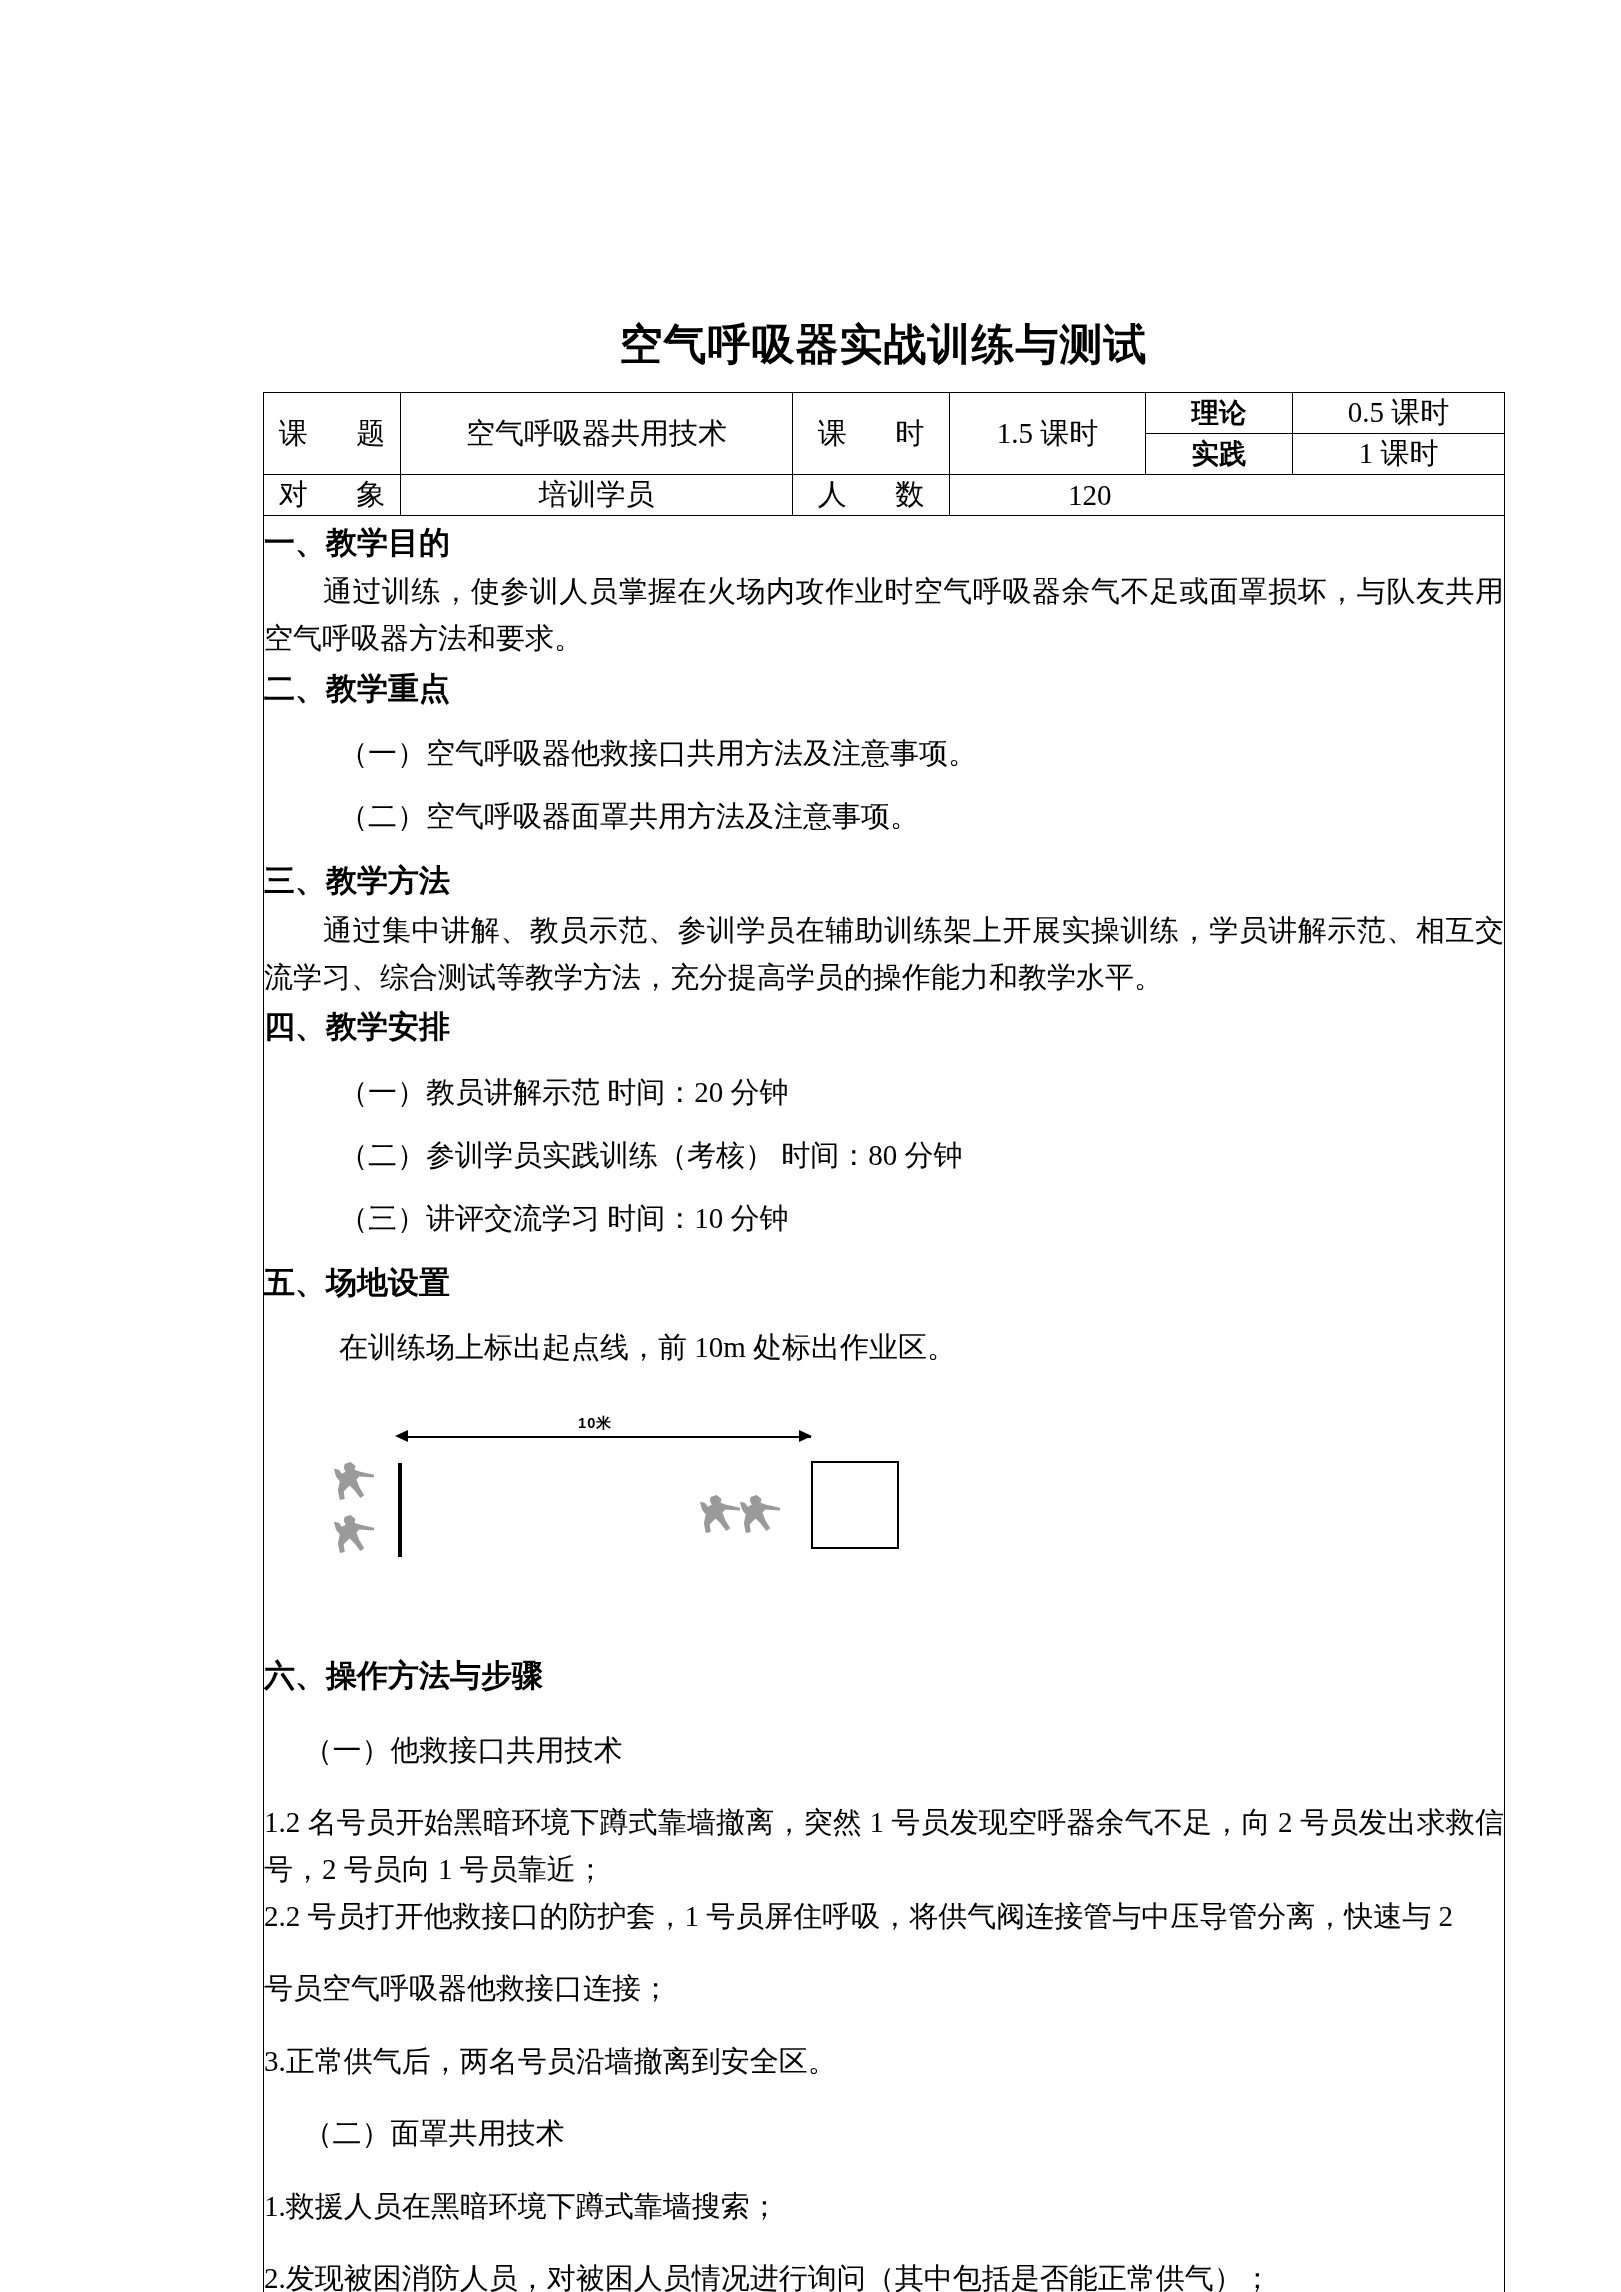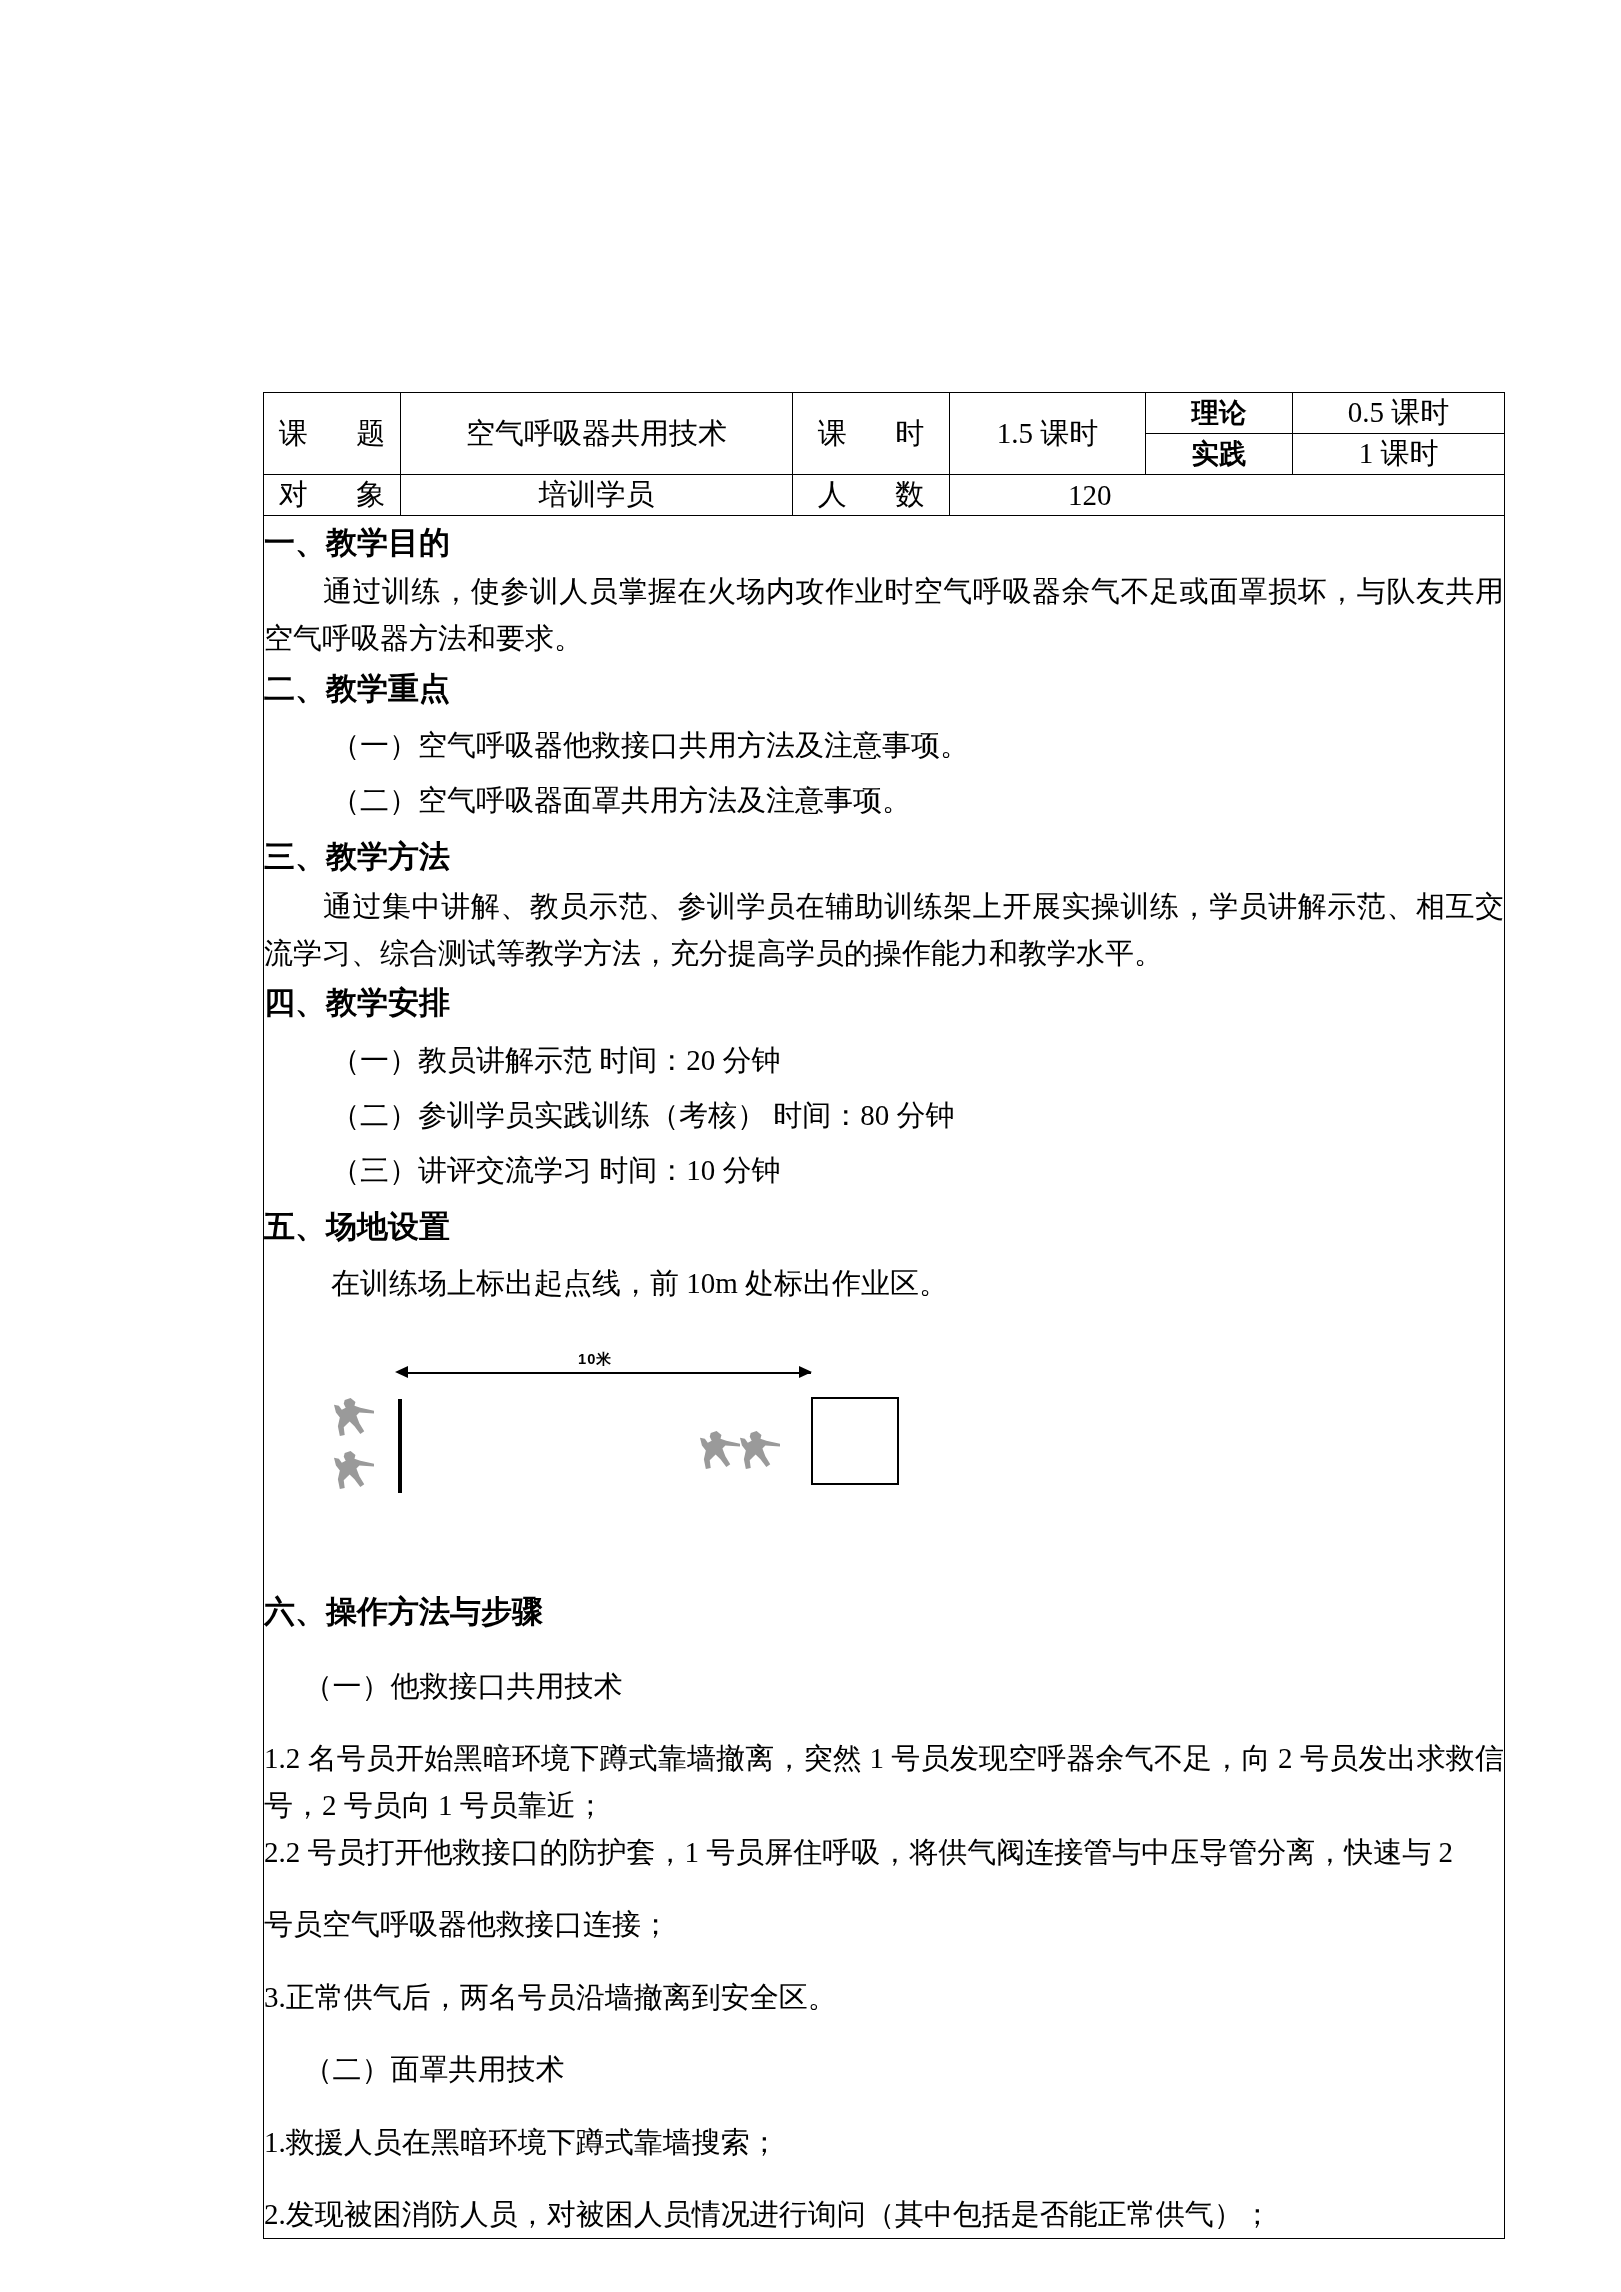--- a/index.html
+++ b/index.html
@@ -102,21 +102,21 @@
     margin: 2px 0 0 0;
   }
   .para {
     text-align: justify;
     text-justify: inter-ideograph;
     text-indent: 59px;
     margin: 0;
   }
   .para-sub {
     text-indent: 59px;
-    margin: 8px;
+    margin: 16px;
   }
   .para-flat {
     text-align: justify;
     text-justify: inter-ideograph;
     text-indent: 0;
     margin: 0;
   }
   .para-ind {
     text-indent: 27.4px;
     margin: 12px;
@@ -177,20 +177,21 @@
     height: 41px;
   }
   .fig svg { display: block; }
 </style>
 </head>
 <body>
 
 <div class="page">
 
 
+  <div class="doc-title">空气呼吸器实战训练与测试</div>
 
   <table class="main-table">
     <colgroup>
       <col style="width:137px">
       <col style="width:392px">
       <col style="width:157px">
       <col style="width:196px">
       <col style="width:147px">
       <col style="width:212px">
     </colgroup>

